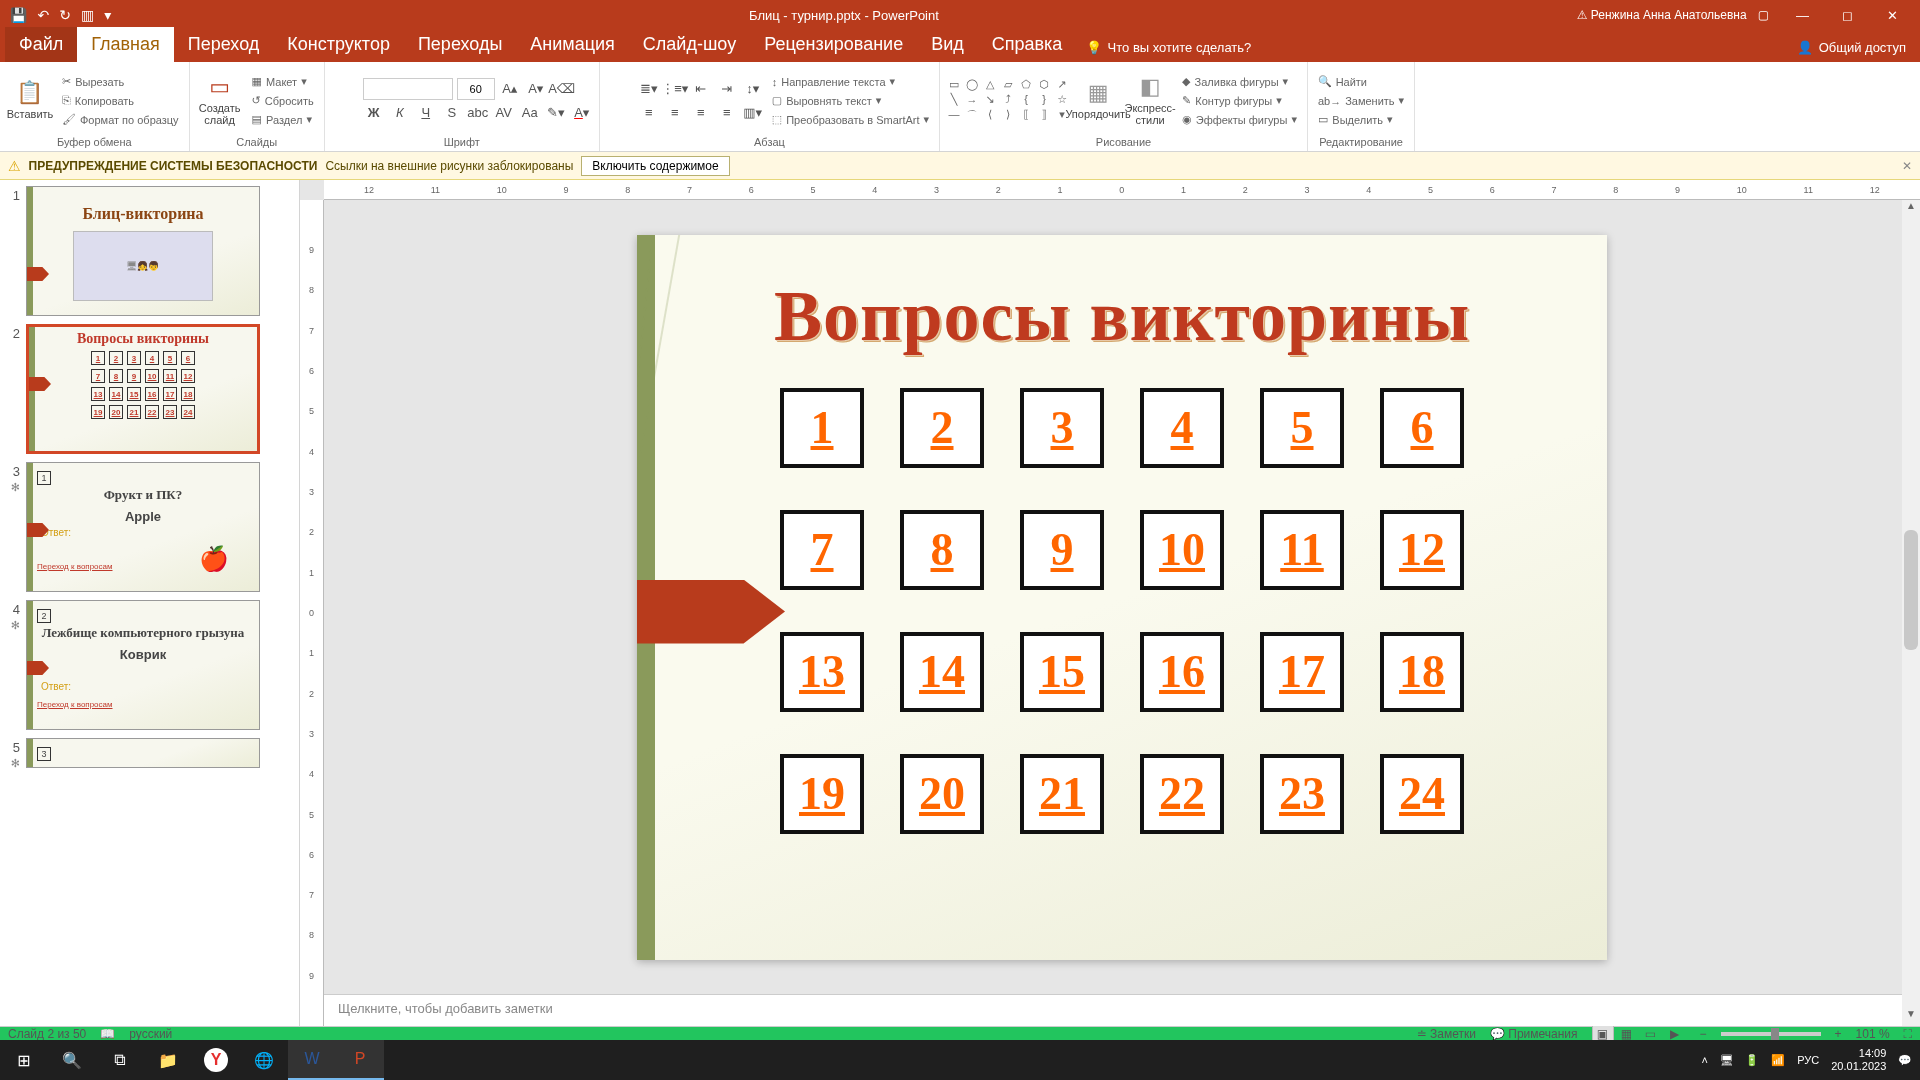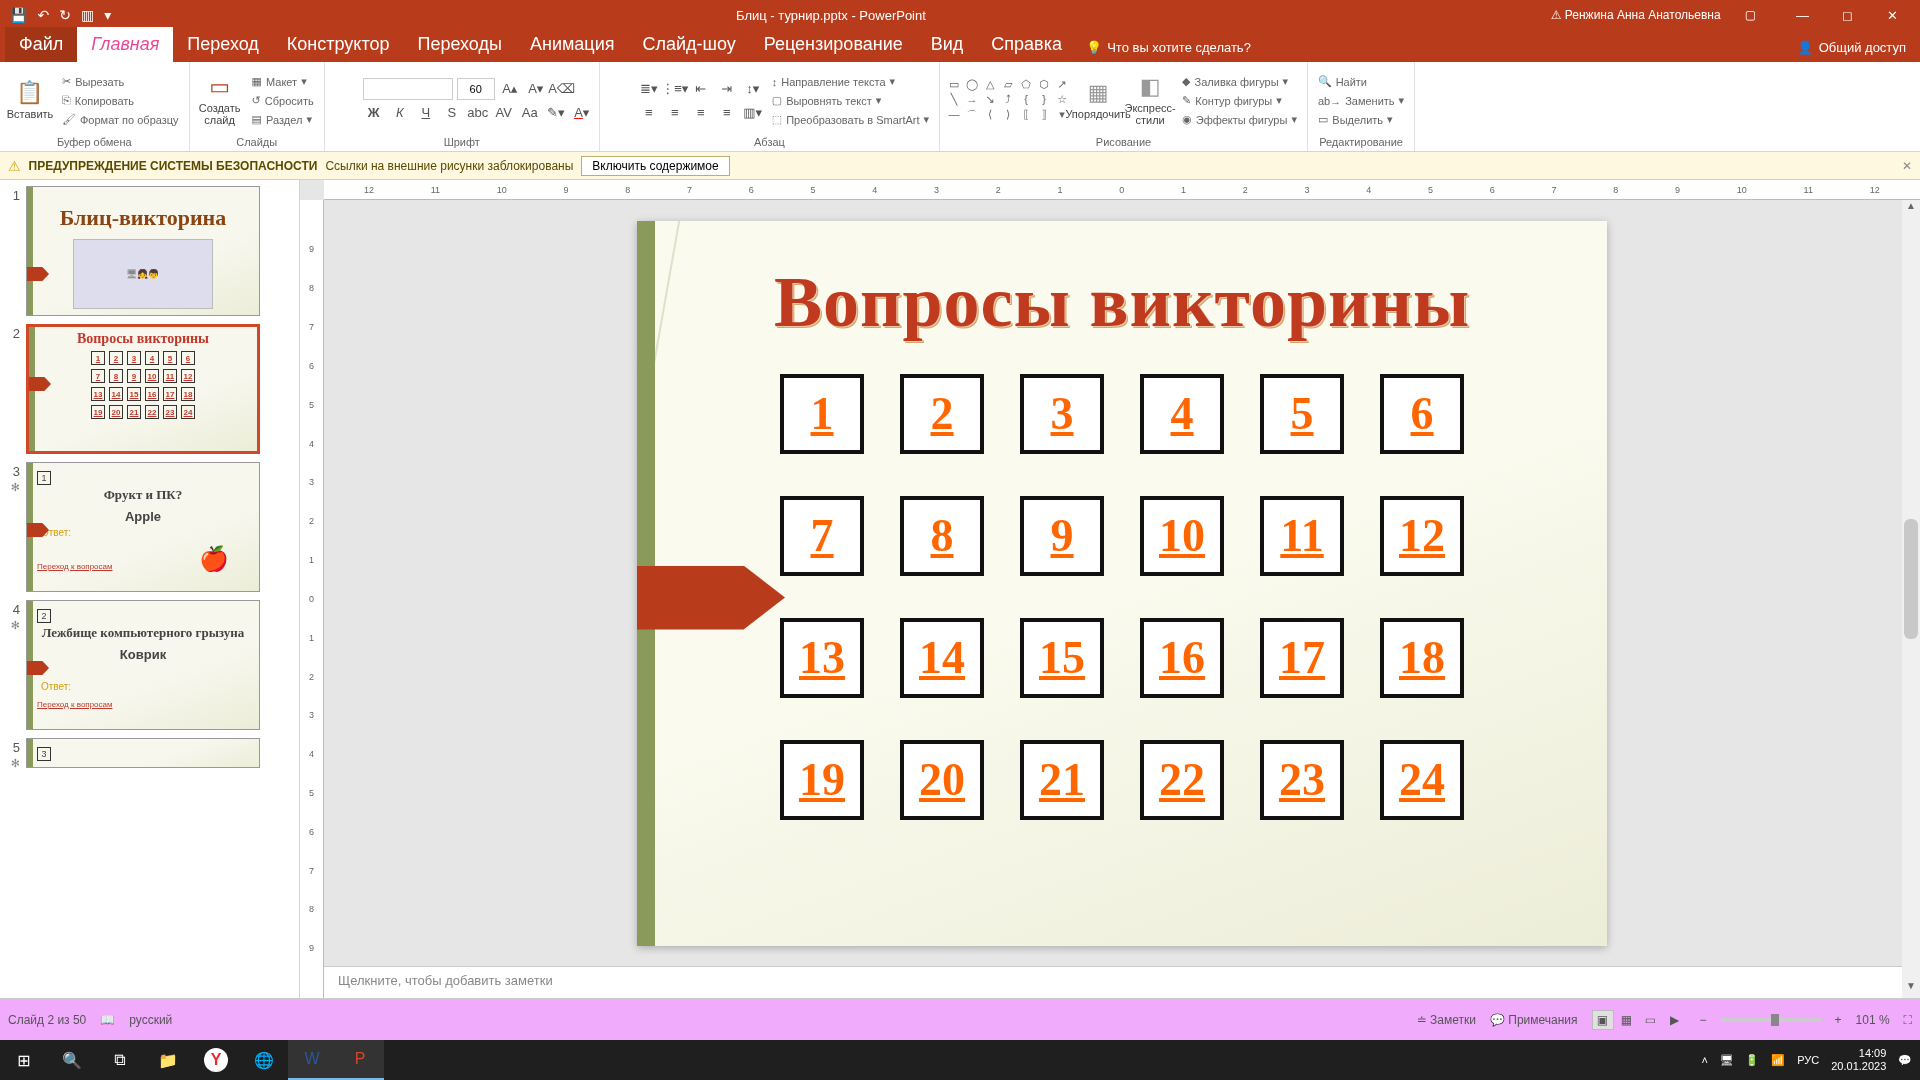--- a/index.html
+++ b/index.html
@@ -3,28 +3,28 @@
 <meta charset="utf-8">
 <style>
 * { margin: 0; padding: 0; box-sizing: border-box; font-family: "Segoe UI", Tahoma, sans-serif; }
 body { width: 1920px; height: 1080px; overflow: hidden; background: #fff; font-size: 12px; color: #444; display: flex; flex-direction: column; }
 
 
 .titlebar { background: #b83b1c; height: 30px; display: flex; align-items: center; color: #fff; }
 .titlebar .qat { display: flex; gap: 10px; padding-left: 10px; align-items: center; }
 .titlebar .qat span { font-size: 14px; }
 .titlebar .title-center { flex: 1; text-align: center; font-size: 13px; }
-.titlebar .title-right { display: flex; align-items: center; gap: 24px; padding-right: 5px; }
+.titlebar .title-right { display: flex; align-items: center; gap: 11px; padding-right: 5px; }
 .titlebar .wincontrols { display: flex; }
 .titlebar .wincontrols div { width: 45px; height: 30px; display: flex; align-items: center; justify-content: center; font-size: 13px; }
 
 
 .tabs { background: #b83b1c; height: 32px; display: flex; align-items: flex-end; color: #fff; padding-left: 5px; }
 .tabs .tab { padding: 7px 14px; font-size: 18px; cursor: pointer; }
-.tabs .tab.active { background: #fff; color: #ec4899; font-style: italic; }
+.tabs .tab.active { background: #fff; color: #a16207; }
 .tabs .tab.file { background: #a33517; }
 .tabs .spacer { flex: 1; }
 .tabs .share-btn { padding: 7px 14px; font-size: 13px; display: flex; align-items: center; gap: 5px; }
 .tabs .tellme { display: flex; align-items: center; gap: 5px; padding: 7px 10px; font-size: 13px; }
 
 
 .ribbon { height: 90px; background: #fff; border-bottom: 1px solid #d4d4d4; display: flex; }
 .rgroup { border-right: 1px solid #e1e1e1; display: flex; flex-direction: column; padding: 3px 6px 1px; }
 .rgroup .content { flex: 1; display: flex; align-items: center; gap: 4px; }
 .rgroup .label { text-align: center; font-size: 11px; color: #666; padding-bottom: 2px; }
@@ -58,21 +58,21 @@
 .slidepanel::-webkit-scrollbar-track { background: #f0f0f0; }
 .thumb-row { display: flex; margin-bottom: 8px; }
 .thumb-num { width: 20px; text-align: right; padding-right: 6px; font-size: 13px; color: #555; padding-top: 2px; }
 .thumb-anim { font-size: 11px; color: #888; }
 .thumb { width: 234px; height: 130px; border: 1px solid #999; background: linear-gradient(160deg, #f7f7ee 60%, #ecedd8); position: relative; overflow: hidden; }
 .thumb.selected { border: 3px solid #d24726; }
 .thumb .greenbar { position: absolute; left: 0; top: 0; bottom: 0; width: 6px; background: #8a9a5b; }
 .thumb .t-title { font-family: Georgia, serif; text-align: center; font-weight: bold; margin-top: 6px; }
 .thumb .arrow-marker { position: absolute; left: 0; width: 22px; height: 14px; background: #b83b1c; clip-path: polygon(0 0, 70% 0, 100% 50%, 70% 100%, 0 100%); }
 
-.thumb1 .t-title { color: #8b4513; font-size: 22px; margin-top: 18px; }
+.thumb1 .t-title { color: #8b4513; font-size: 16px; margin-top: 18px; }
 .thumb1 .img-ph { margin: 8px auto; width: 140px; height: 70px; background: #dde; border: 1px solid #bbb; display:flex; align-items:center; justify-content:center; font-size:9px; color:#888;}
 .thumb1 .arrow-marker { top: 80px; }
 
 .thumb2 .t-title { color: #c0392b; font-size: 14px; margin-top: 4px; }
 .thumb2 .grid { display: grid; grid-template-columns: repeat(6, 14px); gap: 4px; justify-content: center; margin-top: 4px; }
 .thumb2 .grid span { width: 14px; height: 14px; border: 1px solid #333; font-size: 8px; color: #c0392b; display: flex; align-items: center; justify-content: center; font-weight: bold; text-decoration: underline; }
 .thumb2 .arrow-marker { top: 50px; }
 
 .thumb3 .numbox, .thumb4 .numbox, .thumb5 .numbox { position: absolute; left: 10px; top: 8px; width: 14px; height: 14px; border: 1px solid #333; font-size: 9px; display: flex; align-items: center; justify-content: center; }
 .thumb3 .q, .thumb4 .q { font-family: Georgia, serif; font-weight: bold; text-align: center; margin-top: 24px; font-size: 13px; }
@@ -100,21 +100,21 @@
 .slide-title { font-family: Georgia, "Times New Roman", serif; font-size: 72px; font-weight: bold; color: #bf3a1f; text-align: center; margin-top: 40px; text-shadow: 1px 1px 0 #e8c9a8, 2px 2px 0 #d4a86f; letter-spacing: 1px;}
 .qgrid-wrap { margin-top: 30px; display: flex; justify-content: center; }
 .qgrid { display: grid; grid-template-columns: repeat(6, 84px); grid-template-rows: repeat(4, 80px); gap: 42px 36px; }
 .qbox { border: 4px solid #111; background: #fff; display: flex; align-items: center; justify-content: center; font-family: Georgia, serif; font-size: 46px; font-weight: bold; color: #ff6600; text-decoration: underline; }
 .big-arrow { position: absolute; left: 0; top: 345px; width: 148px; height: 64px; background: #b83b1c; clip-path: polygon(0 0, 72% 0, 100% 50%, 72% 100%, 0 100%); }
 
 
 .notesbar { height: 32px; background: #fff; border-top: 1px solid #ccc; margin-left: 24px; padding: 6px 14px; font-size: 13px; color: #888; }
 
 
-.statusbar { height: 42px; background: #f0abfc; border-top: 1px solid #ccc; display: flex; align-items: center; padding: 0 8px; font-size: 12px; color: #555; gap: 14px; }
+.statusbar { height: 14px; background: #22c55e; border-top: 1px solid #ccc; display: flex; align-items: center; padding: 0 8px; font-size: 12px; color: #555; gap: 14px; }
 .statusbar .spacer { flex: 1; }
 .statusbar .viewbtns { display: flex; gap: 2px; }
 .statusbar .viewbtns span { width: 22px; height: 20px; display: inline-flex; align-items: center; justify-content: center; border: 1px solid transparent; }
 .statusbar .viewbtns span.active { background: #e0e0e0; border-color: #bbb; }
 .zoomslider { width: 100px; height: 4px; background: #ccc; position: relative; }
 .zoomslider::after { content: ""; position: absolute; left: 50%; top: -4px; width: 8px; height: 12px; background: #888; }
 
 
 .taskbar { height: 40px; background: #1f1f1f; display: flex; align-items: center; color: #fff; }
 .taskbar .tb-left { display: flex; }

